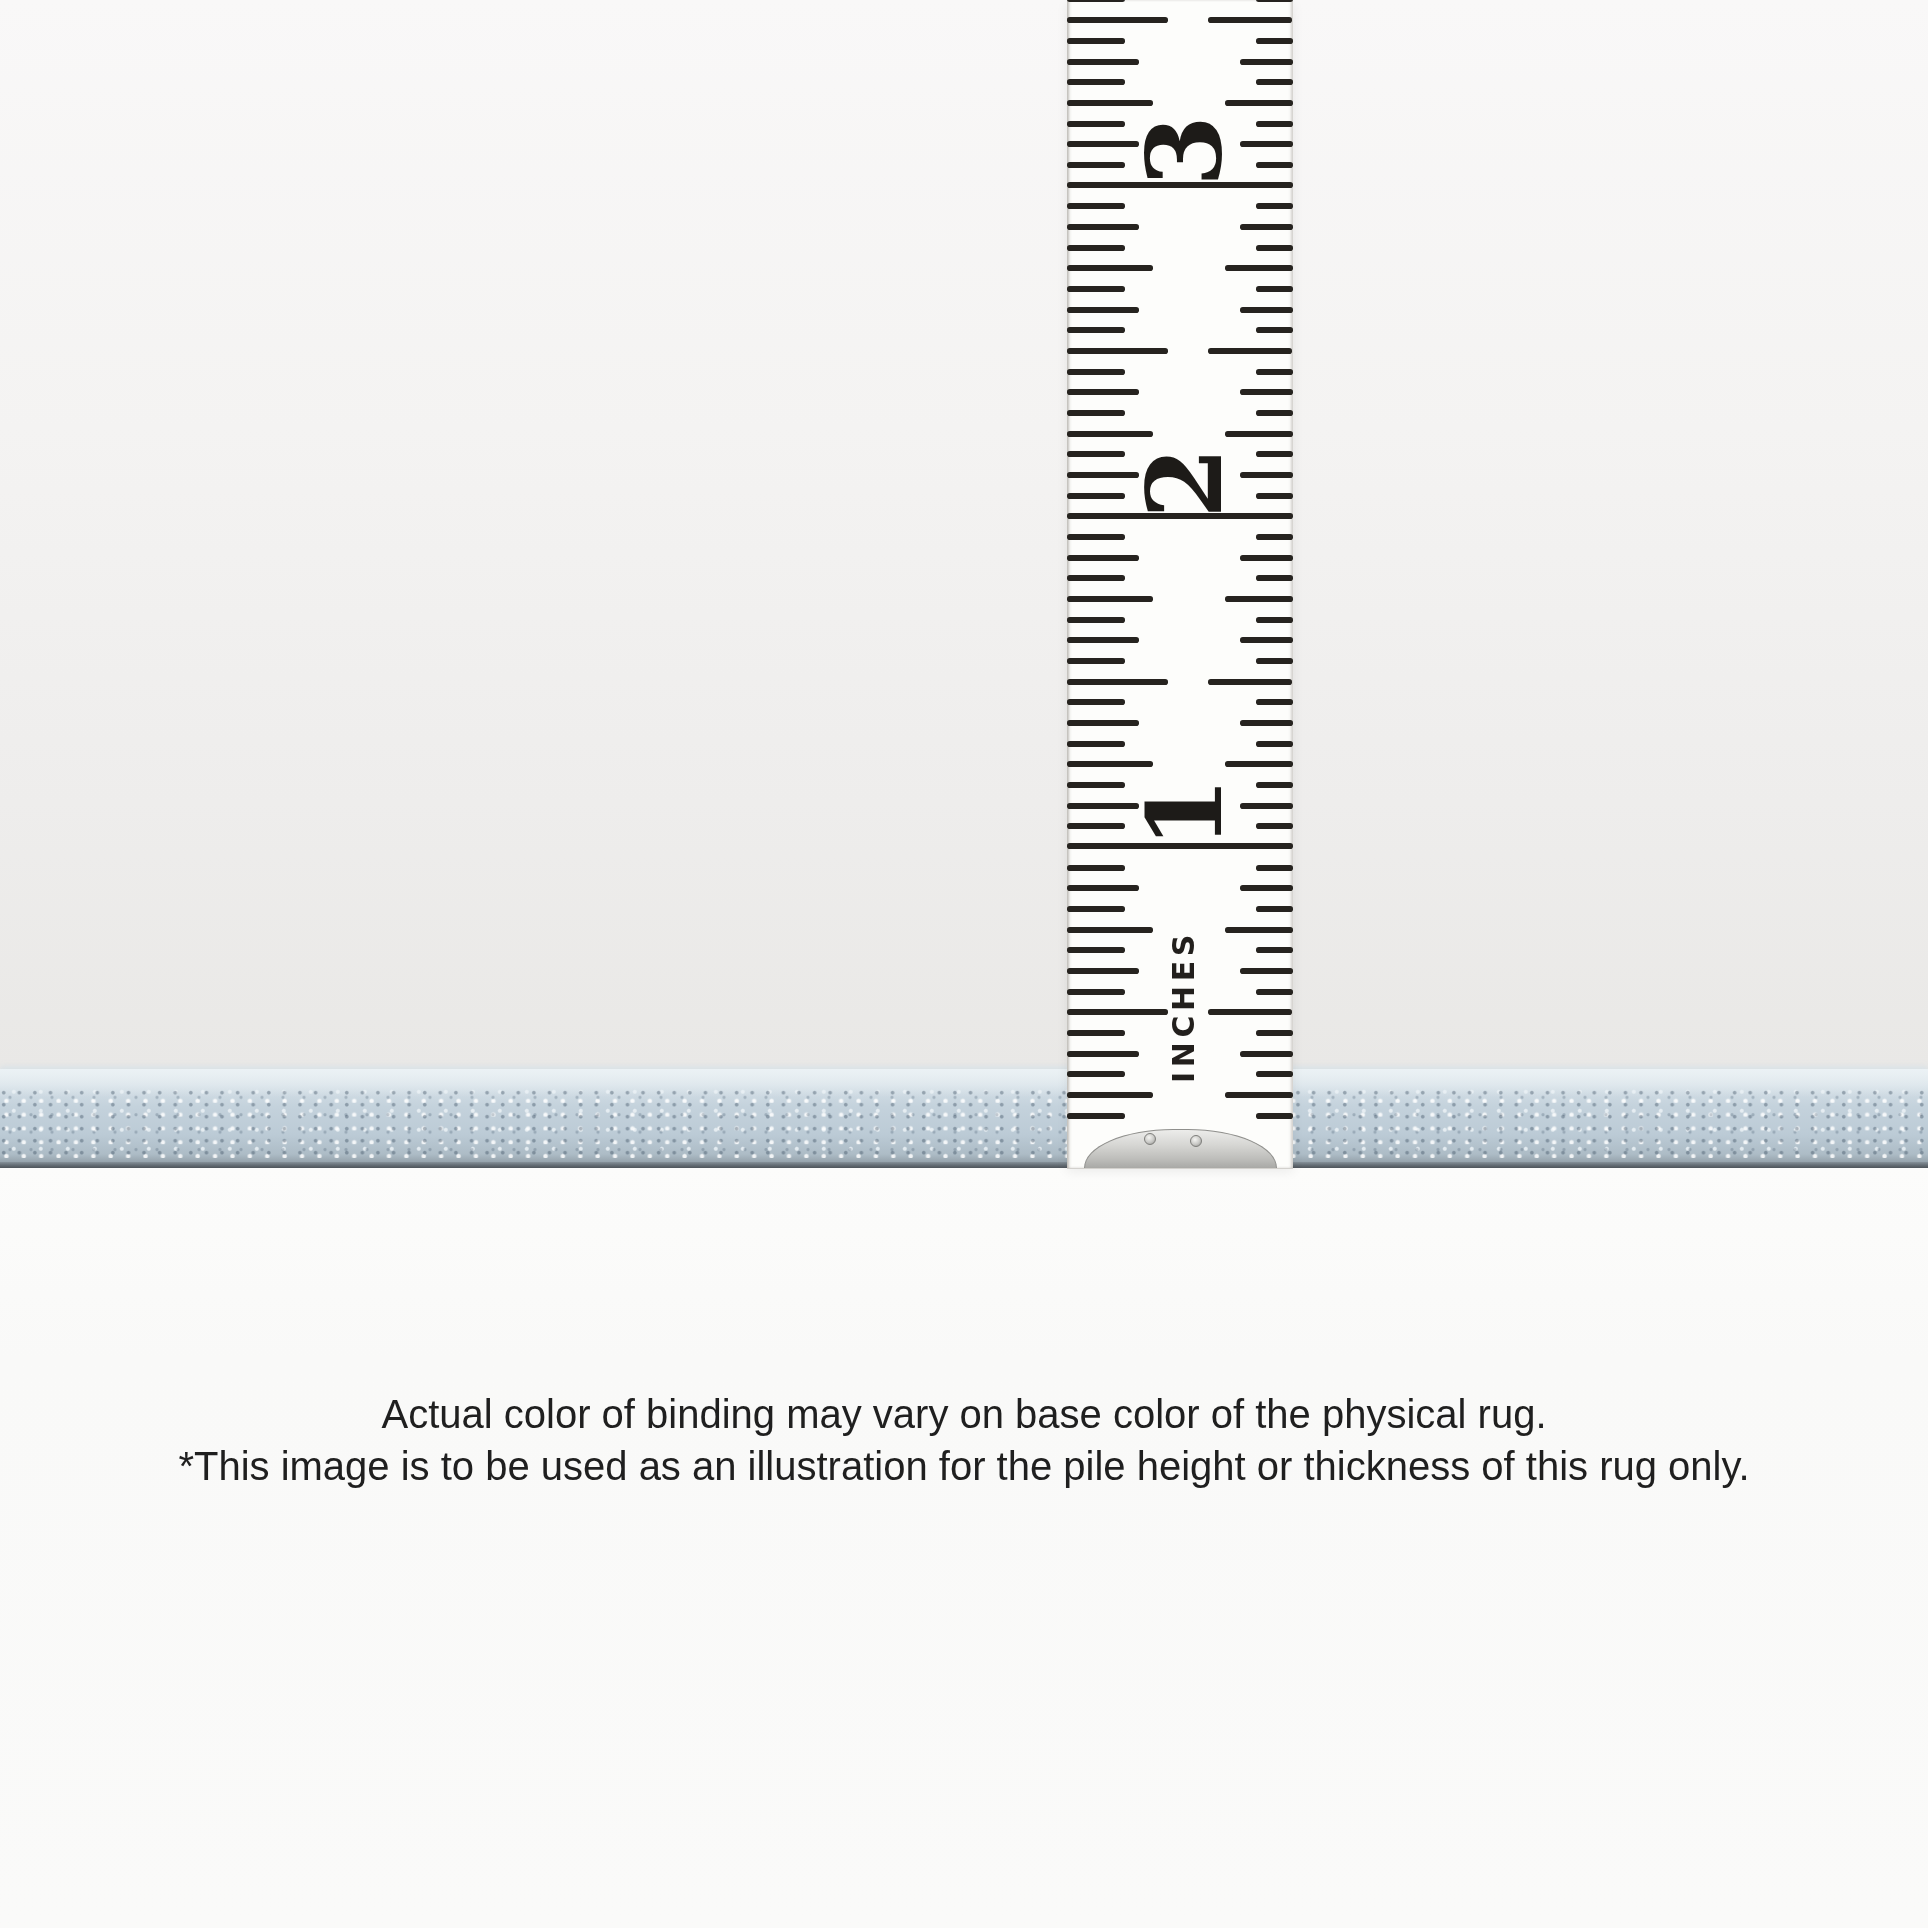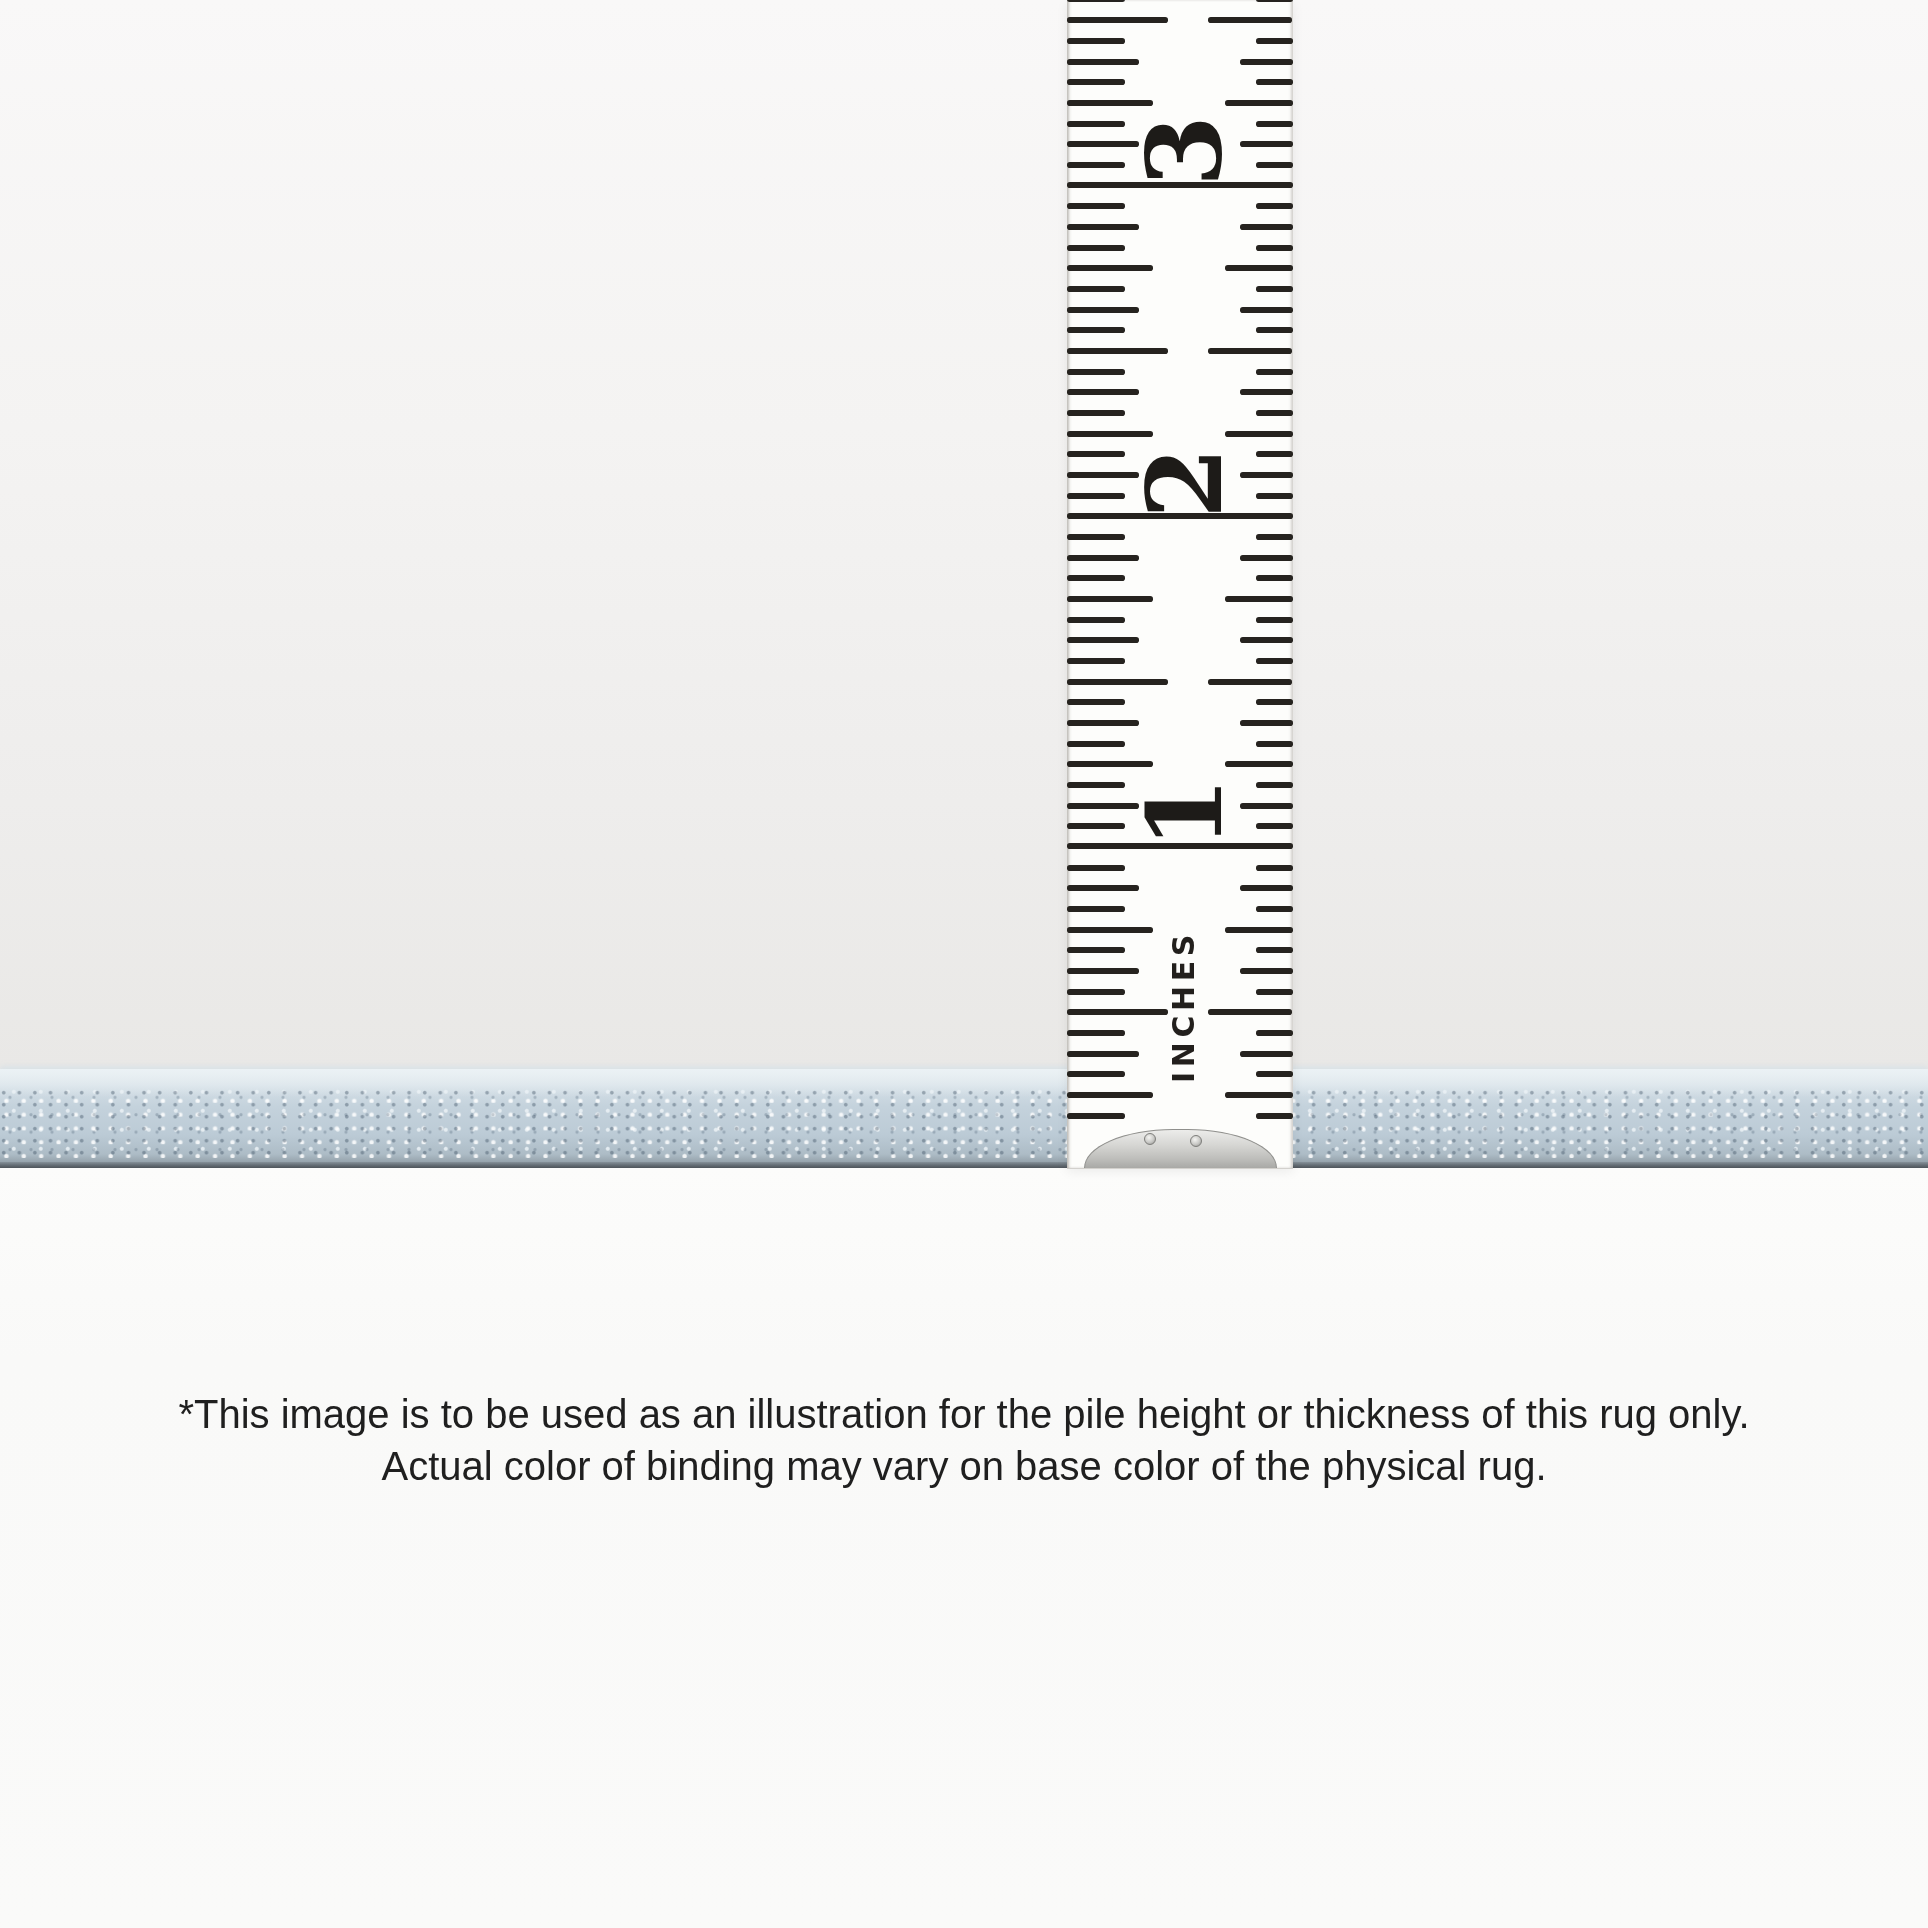--- a/index.html
+++ b/index.html
@@ -229,18 +229,18 @@
 
     <div class="ruler-unit">INCHES</div>
 
     <div class="metal-tab">
       <div class="rivet rivet-left"></div>
       <div class="rivet rivet-right"></div>
     </div>
   </div>
 
   <div class="caption">
+    <div>Actual color of binding may vary on base color of the physical rug.</div>
     <div>*This image is to be used as an illustration for the pile height or thickness of this rug only.</div>
-    <div>Actual color of binding may vary on base color of the physical rug.</div>
   </div>
 
 </div>
 
 
 </body></html>

